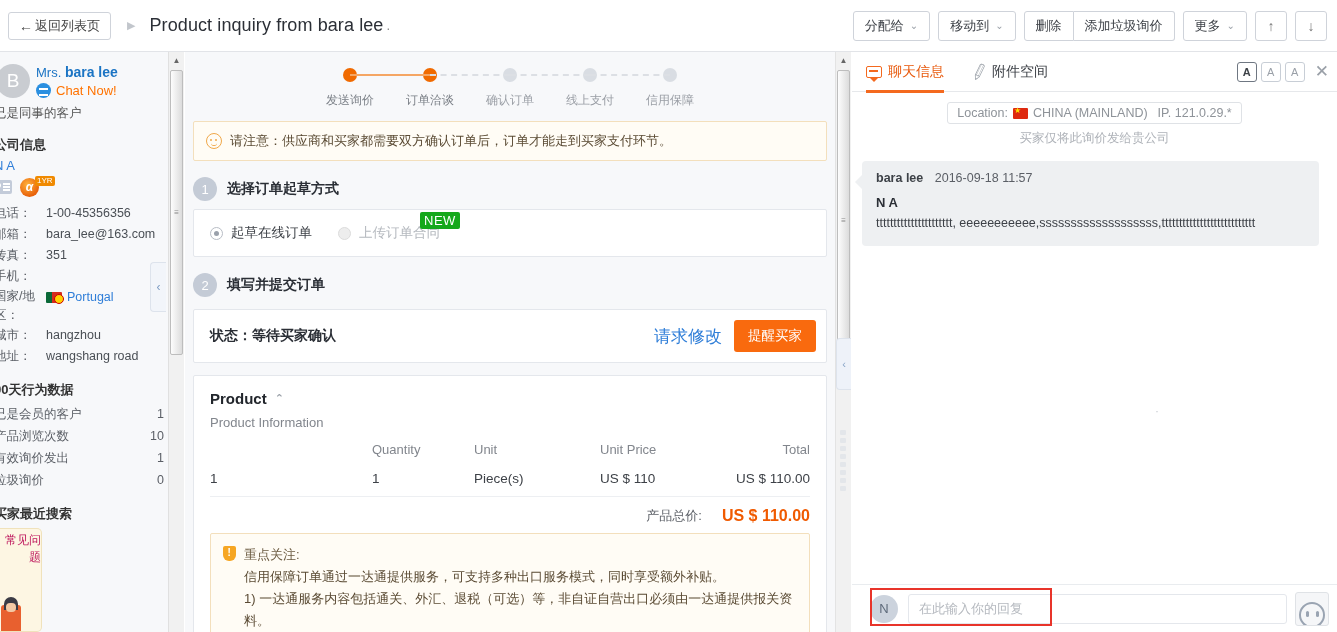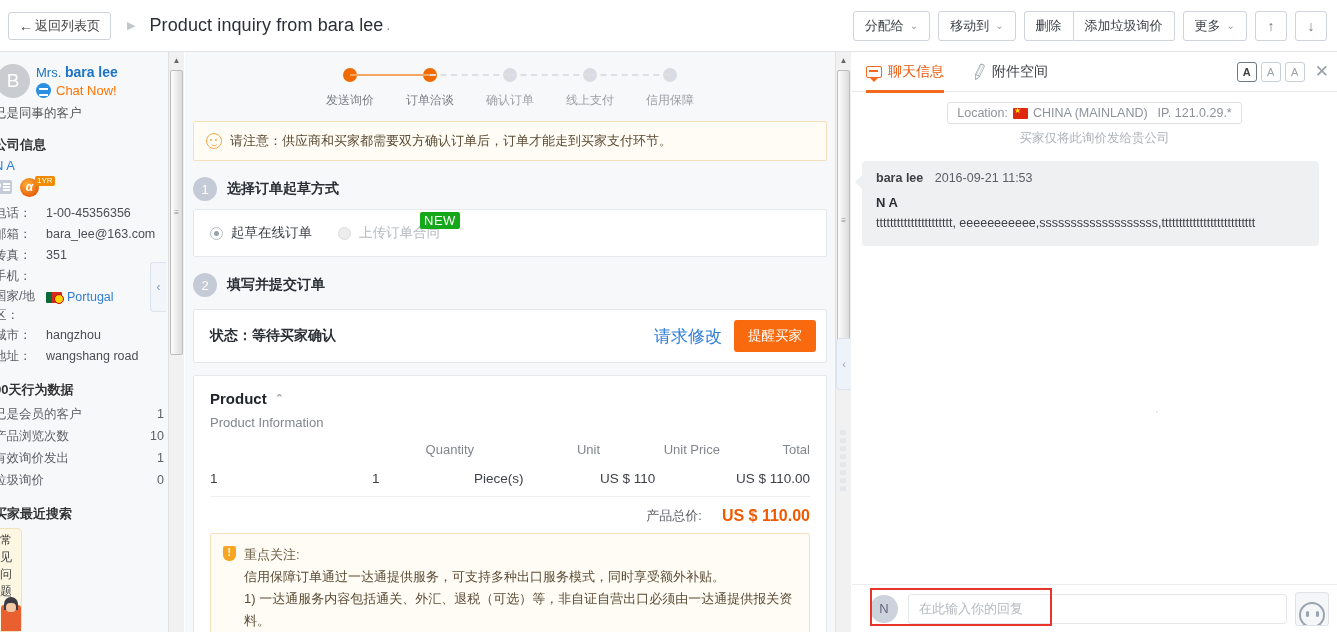--- a/index.html
+++ b/index.html
@@ -220,21 +220,21 @@
   .prod-box {
     margin: 12px 8px 0 8px; background: #fff; border: 1px solid #e4e7ec;
     border-radius: 2px; padding: 14px 16px 0 16px;
   }
   .prod-title { font-size: 15px; font-weight: bold; color: #22262c; display: flex; align-items: center; }
   .caret-up { margin-left: 8px; color: #9aa0a8; font-size: 11px; }
   .prod-sub { font-size: 13px; color: #82868d; margin: 8px 0 0 0; }
   table.prodtab { width: 100%; border-collapse: collapse; margin-top: 6px; }
   table.prodtab th {
     font-weight: normal; font-size: 13px; color: #82868d; padding: 6px 0;
-    text-align: right;
+    text-align: left;
   }
   table.prodtab td { font-size: 13.5px; color: #3d4147; padding: 8px 0 10px 0; }
   table.prodtab th.r, table.prodtab td.r { text-align: right; }
   .tot-line {
     border-top: 1px solid #edeff2; padding: 10px 0 8px 0; display: flex;
     align-items: center; justify-content: flex-end; gap: 20px;
   }
   .tot-lbl { font-size: 13px; color: #5b5f66; }
   .tot-val { font-size: 16px; font-weight: bold; color: #f05a00; }
   .tip-box {
@@ -379,24 +379,24 @@
   .emoji-face::before{
     content:""; position:absolute; left:5px; top:7px; width:3px; height:6px;
     background:#9aa4b2; border-radius:2px; box-shadow: 10px 0 0 #9aa4b2;
   }
   .redbox {
     position: absolute; left: 870px; top: 588px; width: 182px; height: 38px;
     border: 2px solid #e8342a; z-index: 20; pointer-events: none;
   }
   
   .faq-tab {
-    position: absolute; left: 0; top: 528px; width: 22px; height: 104px;
+    position: absolute; left: 0; top: 528px; width: 42px; height: 104px;
     background: #fdf6e3; border: 1px solid #f0e2bb; border-left: none;
-    border-radius: 0 5px 5px 0; font-size: 12px; color: #404040;
-    text-align: left; line-height: 17px; padding-top: 3px; z-index: 8; cursor: pointer;
+    border-radius: 0 5px 5px 0; font-size: 12px; color: #be185d;
+    text-align: right; line-height: 17px; padding-top: 3px; z-index: 8; cursor: pointer;
   }
   .faq-face {
     position: absolute; left: 1px; bottom: 0; width: 20px; height: 26px;
     background: #e8602f; border-radius: 3px 3px 0 0;
   }
   .faq-face::before{
     content:""; position:absolute; left:3px; top:-8px; width:14px; height:13px;
     background:#3b3b45; border-radius:7px 7px 0 0;
   }
   .faq-face::after{
@@ -687,21 +687,21 @@
         <span class="loc-ip">IP. 121.0.29.*</span>
       </span>
     </div>
     <div class="only-you">买家仅将此询价发给贵公司</div>
 
 
     <div class="msg-wrap">
       <div class="msg-bubble">
         <div class="msg-head">
           <b>bara lee</b>
-          <span class="ts">2016-09-21 11:53</span>
+          <span class="ts">2016-09-18 11:57</span>
         </div>
         <div class="msg-body">
           <div class="na">N A</div>
           <div class="txt">tttttttttttttttttttttt, eeeeeeeeeee,sssssssssssssssssss,ttttttttttttttttttttttttttt</div>
         </div>
       </div>
     </div>
 
     <span class="midot">·</span>
   </div>

